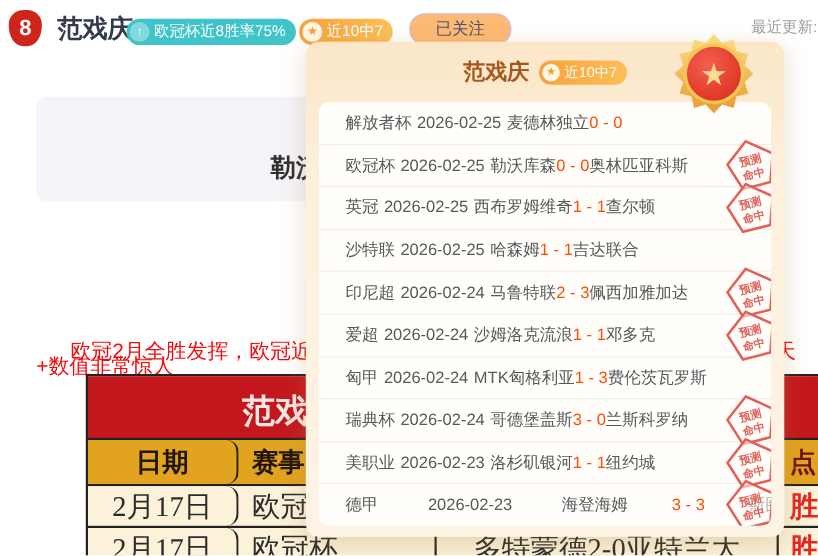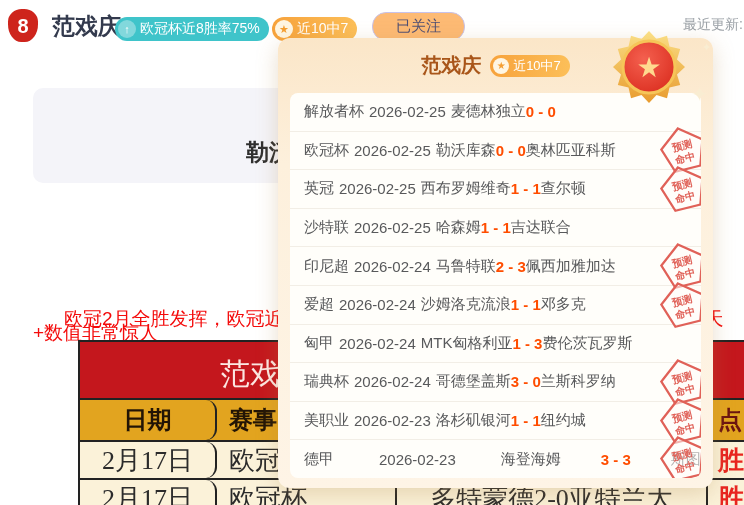--- a/index.html
+++ b/index.html
@@ -28,21 +28,21 @@
   .gray-panel{position:absolute;left:33px;top:88px;width:645px;height:95px;background:#F4F4F9;border-radius:10px;}
   .gray-panel-text{position:absolute;left:246px;top:137px;font-size:23px;font-weight:bold;color:#2F2F2F;}
   .promo{position:absolute;color:#F40B0B;font-size:19px;white-space:nowrap;margin-top:45px;}
   .promo.l1a{left:64px;top:261px;}
   .promo.l1b{left:694px;top:261px;}
   .promo.l2{left:33px;top:275px;}
 
   .bgtable{position:absolute;left:78px;top:340px;width:684px;border:2px solid #222;border-right:none;
     font-family:"Liberation Serif","DejaVu Serif",serif;}
   .t-title{height:56px;background:#C4171D;border-bottom:2px solid #222;position:relative;}
-  .t-title span{position:absolute;left:140px;top:12px;font-size:30px;font-weight:normal;color:#FCE7E2;}
+  .t-title span{position:absolute;left:140px;top:12px;font-size:30px;font-weight:bold;color:#FCE7E2;}
   .t-head{display:flex;height:40px;background:#E2A41F;border-bottom:2px solid #222;
     font-size:24px;font-weight:bold;color:#221405;align-items:center;}
   .t-row{display:flex;height:36px;background:#FBF2D9;border-bottom:2px solid #222;
     font-size:26px;color:#2B2B2B;align-items:center;}
   .c1{width:135px;text-align:center;border-right:2px solid #222;align-self:stretch;
     display:flex;align-items:center;justify-content:center;border-radius:11px;}
   .c2{width:166px;padding-left:12px;border-right:2px solid #222;align-self:stretch;
     display:flex;align-items:center;}
   .c3{width:309px;border-right:2px solid #222;align-self:stretch;display:flex;
     align-items:center;justify-content:center;}
@@ -61,25 +61,25 @@
     display:flex;align-items:center;color:#fff;font-size:13px;padding-right:9px;}
   .popup-badge .ic{width:16px;height:16px;border-radius:50%;background:#FFF6E3;color:#F59F33;
     font-size:10px;display:flex;align-items:center;justify-content:center;margin:0 4px 0 3px;}
   .medal{position:absolute;left:334px;top:-8px;width:74px;height:74px;z-index:12;}
   .sparkle{position:absolute;color:#F9EDD2;z-index:12;line-height:1;}
   .sp1{left:413px;top:46px;font-size:20px;}
   .sp2{left:424px;top:4px;font-size:11px;}
 
   .match-list{position:absolute;left:12px;top:55px;width:411px;height:385px;background:#FFFEFA;
     border-radius:8px;overflow:hidden;display:flex;flex-direction:column;}
-  .match-row{flex:1;display:flex;align-items:center;padding-left:14px;position:relative;
+  .match-row{flex:1;display:flex;align-items:center;padding-left:24px;position:relative;
     border-bottom:1px solid #F2EEE6;font-size:15px;color:#58595B;white-space:nowrap;cursor:pointer;}
   .match-row:last-child{border-bottom:none;gap:40px;}
   .match-row .t1,.match-row .t2{margin-right:5px;}
-  .score{color:#FF4D00;font-weight:bold;text-align:center;}
+  .score{color:#FF4D00;font-weight:normal;text-align:center;}
   .stamp{position:absolute;right:-5px;top:50%;width:46px;height:46px;margin-top:-24px;
     transform:rotate(-14deg);}
 </style>
 </head>
 <body>
 
 <div class="screen">
 
   <div class="avatar">
     <span>8</span>

